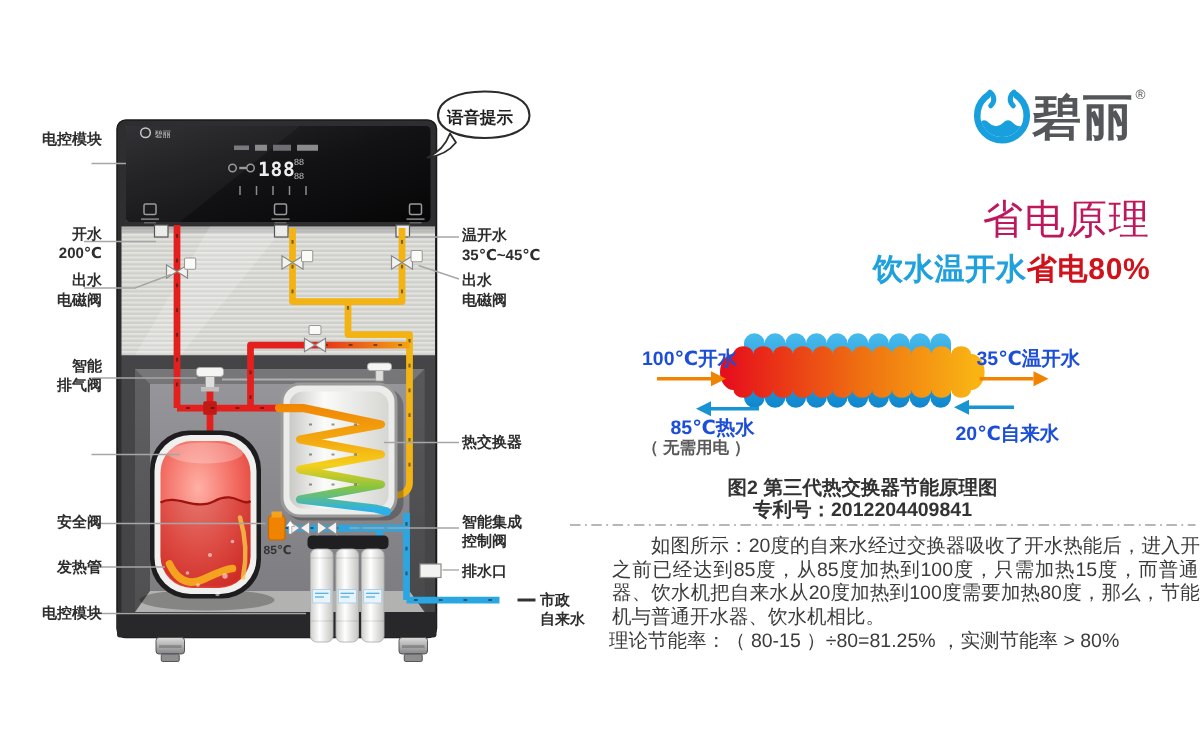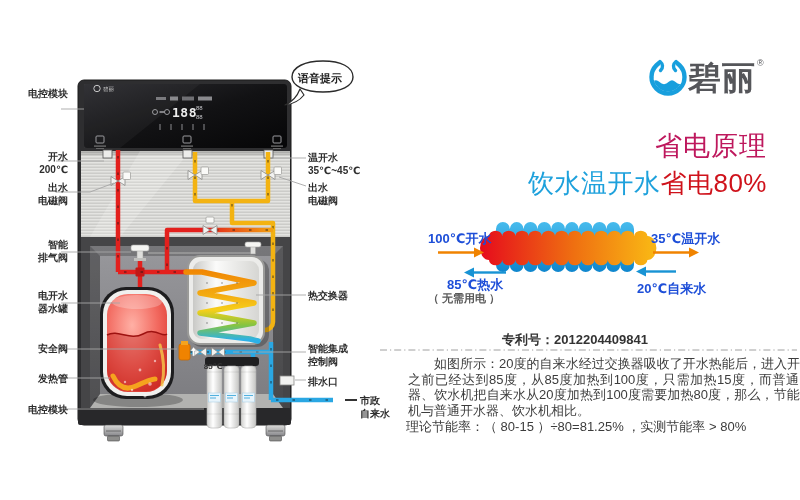--- a/index.html
+++ b/index.html
@@ -9,33 +9,33 @@
   svg{display:block;}
   .lbl{position:absolute;font-size:10px;font-weight:bold;color:#2e2e2e;line-height:13px;
        white-space:pre-line;}
   .lbl-l{left:0;width:68px;text-align:right;}
   .dlabel{position:absolute;font-size:13px;font-weight:bold;color:#1d4ed8;white-space:nowrap;}
   .dnote{position:absolute;font-size:11px;font-weight:bold;color:#595959;white-space:nowrap;}
   .caption{position:absolute;left:420px;width:310px;text-align:center;font-size:13px;
            font-weight:bold;color:#333;}
   .headline{position:absolute;right:33px;top:128px;text-align:right;}
   .head-tag{font-size:27px;color:#be185d;letter-spacing:1px;text-align:right;}
-  .head-main{font-size:26px;font-weight:normal;margin-top:2px;letter-spacing:0.5px;}
+  .head-main{font-size:20px;font-weight:bold;margin-top:2px;letter-spacing:0.5px;}
   .head-main .b{color:#1ea1dc;}
   .head-main .r{color:#cf121b;}
   .brandtext{position:absolute;left:688px;top:56px;font-size:33px;font-weight:bold;
              color:#55565a;letter-spacing:1px;}
   .regmark{position:absolute;left:757px;top:58px;font-size:9px;color:#55565a;}
   .bubble-text{position:absolute;left:298px;top:71px;font-size:11px;font-weight:bold;color:#222;}
   .body-text{position:absolute;left:380px;top:356px;width:418px;font-size:13px;
              line-height:15.6px;color:#3c3c3c;text-align:justify;text-indent:2em;margin-left:28px;}
   .formula{position:absolute;left:380px;top:419px;width:418px;font-size:13px;
            line-height:15.6px;color:#3c3c3c;text-indent:2em;white-space:nowrap;}
   .temp-tag{position:absolute;left:170px;top:362px;width:30px;font-size:8px;font-weight:bold;
-            color:#333;text-align:center;margin-left:28px;}
+            color:#333;text-align:center;}
 </style>
 </head>
 <body>
 
 <div class="stage">
 
   <svg class="abs" style="left:0;top:0" width="800" height="500" viewBox="0 0 800 500">
     <defs>
       <linearGradient id="glass" x1="0" y1="0" x2="1" y2="1">
         <stop offset="0" stop-color="#2a2a2e"></stop>
@@ -352,22 +352,20 @@
     <line x1="380" y1="350" x2="797" y2="350" stroke="#a0a0a0" stroke-width="1" stroke-dasharray="7 3 1.2 3"></line>
   </svg>
 
   <div class="lbl lbl-l" style="top:87px">电控模块</div>
   <div class="lbl lbl-l" style="top:150px">开水
 200℃</div>
   <div class="lbl lbl-l" style="top:181px">出水
 电磁阀</div>
   <div class="lbl lbl-l" style="top:238px">智能
 排气阀</div>
-  <div class="lbl lbl-l" style="top:289px">电开水
-器水罐</div>
   <div class="lbl lbl-l" style="top:342px">安全阀</div>
   <div class="lbl lbl-l" style="top:372px">发热管</div>
   <div class="lbl lbl-l" style="top:403px">电控模块</div>
 
   <div class="lbl" style="left:308px;top:151px">温开水
 35℃~45℃</div>
   <div class="lbl" style="left:308px;top:181px">出水
 电磁阀</div>
   <div class="lbl" style="left:308px;top:289px">热交换器</div>
   <div class="lbl" style="left:308px;top:342px">智能集成
@@ -386,18 +384,19 @@
   <div class="headline">
     <div class="head-tag">省电原理</div>
     <div class="head-main"><span class="b">饮水温开水</span><span class="r">省电80%</span></div>
   </div>
 
   <div class="dlabel" style="left:428px;top:230px">100℃开水</div>
   <div class="dlabel" style="left:651px;top:230px">35℃温开水</div>
   <div class="dlabel" style="left:447px;top:276px">85℃热水</div>
   <div class="dnote" style="left:428px;top:291px">（ 无需用电 ）</div>
   <div class="dlabel" style="left:637px;top:280px">20℃自来水</div>
+  <div class="caption" style="top:316px">图2 第三代热交换器节能原理图</div>
   <div class="caption" style="top:331px">专利号：2012204409841</div>
 
   <div class="body-text">如图所示：20度的自来水经过交换器吸收了开水热能后，进入开水器之前已经达到85度，从85度加热到100度，只需加热15度，而普通开水器、饮水机把自来水从20度加热到100度需要加热80度，那么，节能饮水机与普通开水器、饮水机相比。</div>
   <div class="formula">理论节能率：（ 80-15 ）÷80=81.25% ，实测节能率 &gt; 80%</div>
 
 </div>
 
 </body></html>

